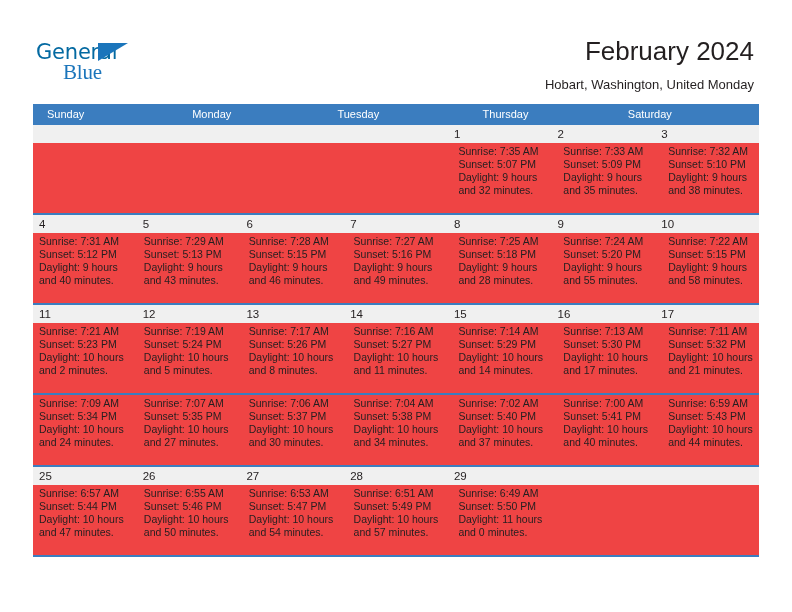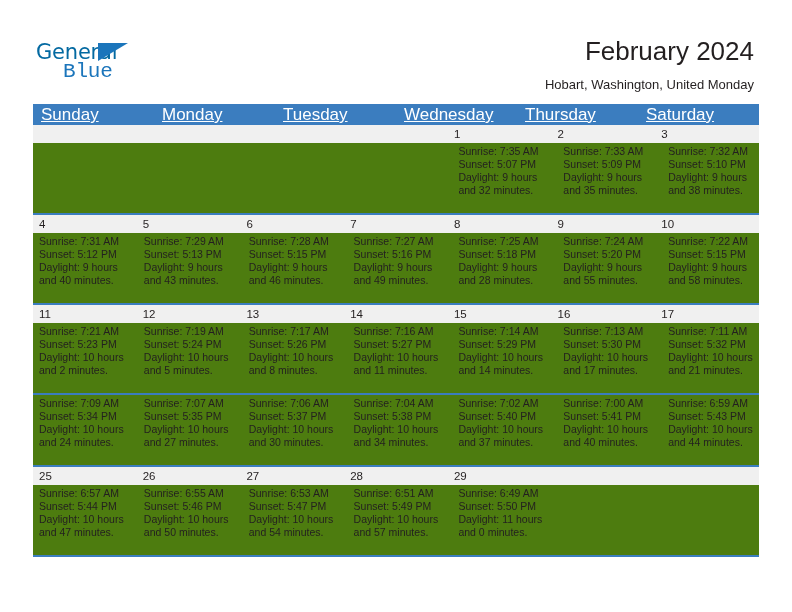--- a/index.html
+++ b/index.html
@@ -54,21 +54,21 @@
     border-left: 30px solid #1b75bb;
     border-bottom: 18px solid transparent;
   }
   .logo-blue {
     position: absolute;
     left: 27px;
     top: 20px;
     font-size: 21px;
     letter-spacing: -0.2px;
     color: #1b75bb;
-    font-family: Liberation Mono, monospace;
+    font-family: Liberation Serif, serif;
   }
   .title {
     position: absolute;
     right: 38px;
     top: 36px;
     font-size: 26px;
     color: #231f20;
     text-align: center;
     white-space: nowrap;
   }
@@ -90,40 +90,39 @@
     width: 726px;
   }
   .weekdays {
     display: flex;
     background: #3b7dbf;
     height: 21px;
   }
   .weekday {
     flex: 1 1 0;
     color: #ffffff;
-    font-size: 17px;
+    font-size: 11px;
     line-height: 21px;
-    padding-left: 8px;
+    padding-left: 14px;
     box-sizing: border-box;
     white-space: nowrap;
     overflow: hidden;
-    text-decoration: underline;
   }
   .week {
     position: relative;
     border-bottom: 2px solid #3b7dbf;
   }
   .week-dates {
     display: flex;
     background: #f0f0f0;
     height: 18px;
   }
   .week-bodies {
     display: flex;
-    background: #4d7c0f;
+    background: #ef4444;
     height: 70px;
     gap: 8px;
   }
   .daynum {
     flex: 1 1 0;
     font-size: 11.5px;
     line-height: 18px;
     padding-left: 6px;
     box-sizing: border-box;
     color: #231f20;
@@ -155,21 +154,20 @@
     <div class="title">February 2024</div>
     <div class="subtitle">Hobart, Washington, United Monday</div>
 
   </div>
 
   <div class="cal">
     <div class="weekdays">
         <div class="weekday">Sunday</div>
         <div class="weekday">Monday</div>
         <div class="weekday">Tuesday</div>
-        <div class="weekday">Wednesday</div>
         <div class="weekday">Thursday</div>
         <div class="weekday">Saturday</div>
       </div>
     <div id="weeks">
         <div class="week">
           <div class="week-dates">
             <div class="daynum empty"></div>
             <div class="daynum empty"></div>
             <div class="daynum empty"></div>
             <div class="daynum empty"></div>

